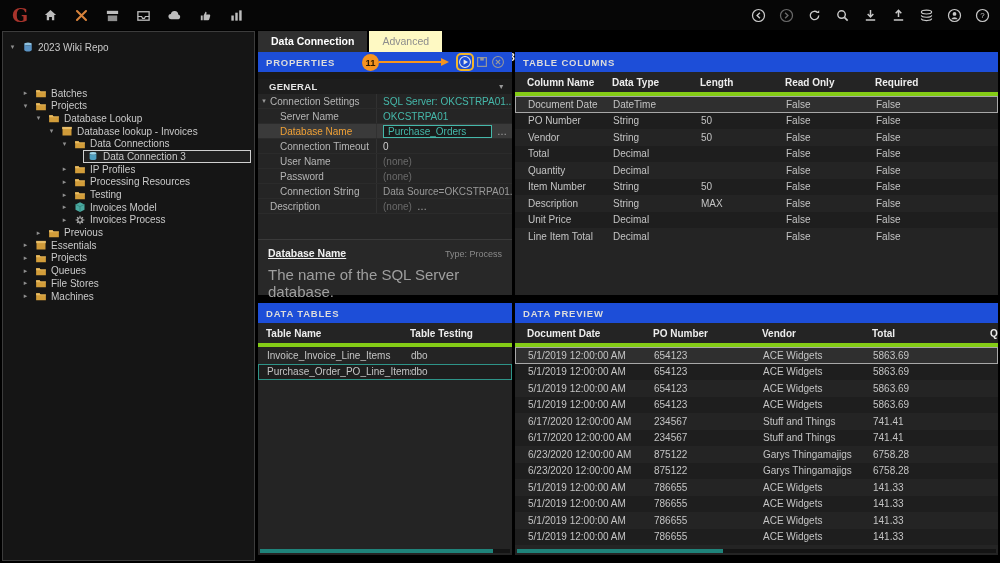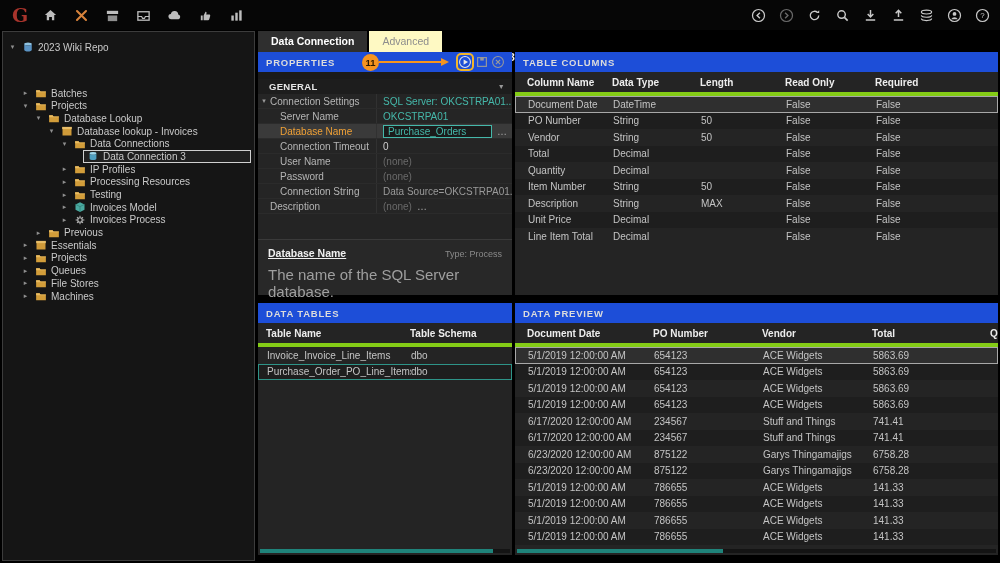--- a/index.html
+++ b/index.html
@@ -607,21 +607,21 @@
       </div>
     </div>
 </div>
 
 <div class="panel datatables">
   <div class="panel-header">
     <span class="panel-title">DATA TABLES</span>
   </div>
   <div class="tbl-head cols2" id="dt-head">
       <div class="th">Table Name</div>
-      <div class="th">Table Schema</div>
+      <div class="th">Table Testing</div>
     </div>
   <div class="tbl-body" id="dt-body">
       <div class="tr cols2">
         <div class="td">Invoice_Invoice_Line_Items</div>
         <div class="td">dbo</div>
       </div>
       <div class="tr cols2 selected">
         <div class="td">Purchase_Order_PO_Line_Items</div>
         <div class="td">dbo</div>
       </div>

